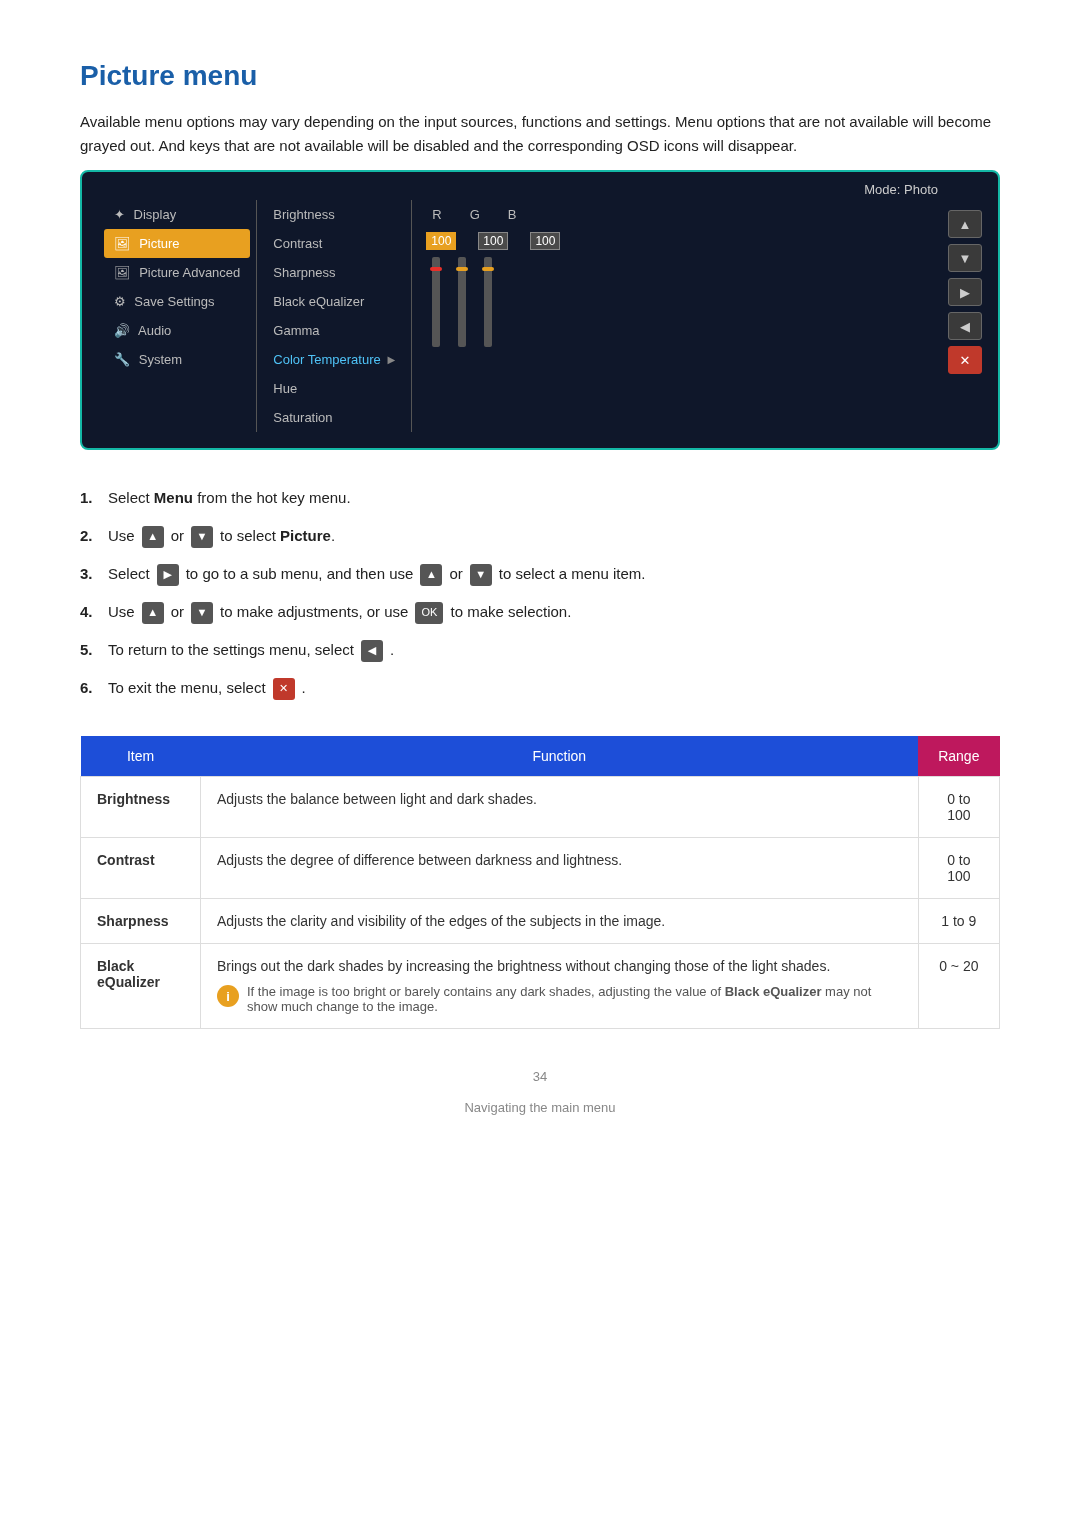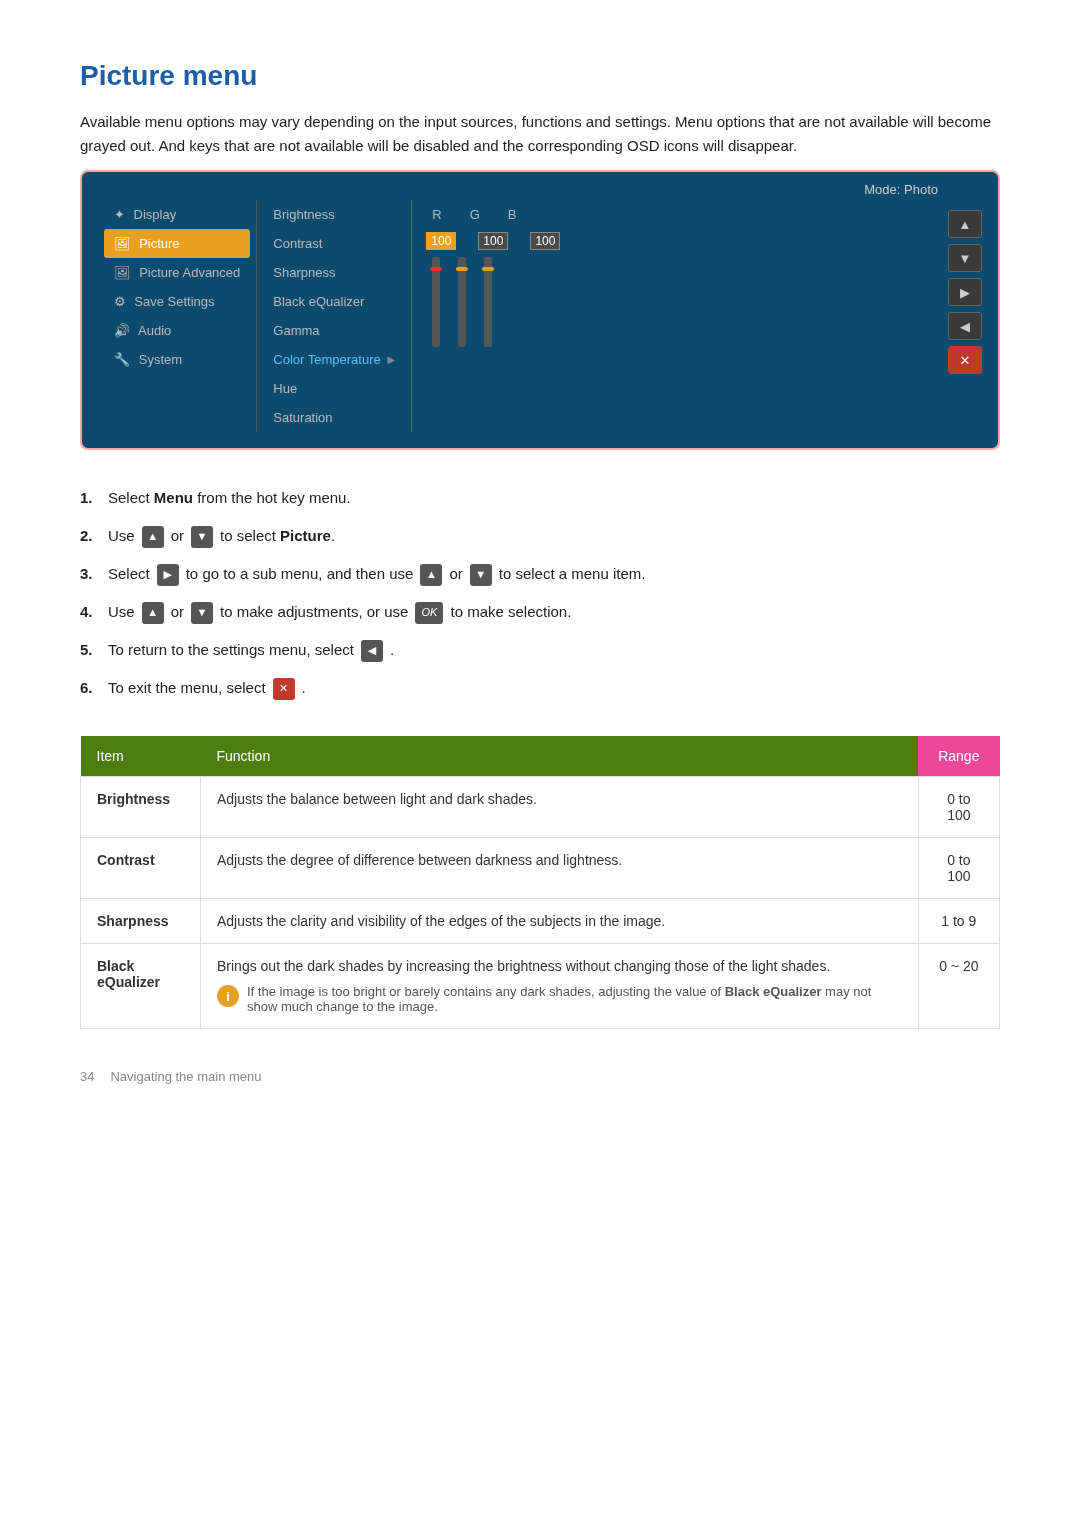--- a/index.html
+++ b/index.html
@@ -18,23 +18,23 @@
       font-weight: bold;
     }
     .intro-text {
       font-size: 15px;
       line-height: 1.6;
       margin-bottom: 12px;
       color: #222;
     }
     
     .osd-panel {
-      border: 2px solid #fca5a5;
+      border: 2px solid #14b8a6;
       border-radius: 8px;
-      background: #0c4a6e;
+      background: #0f172a;
       color: #ccc;
       padding: 16px;
       margin-bottom: 36px;
       position: relative;
     }
     .mode-label {
       position: absolute;
       top: 10px;
       right: 60px;
       color: #ccc;
@@ -201,29 +201,29 @@
       font-size: 11px;
       margin: 0 2px;
     }
     
     .feature-table {
       width: 100%;
       border-collapse: collapse;
       margin-bottom: 30px;
     }
     .feature-table th {
-      background: #4d7c0f;
+      background: #1d4ed8;
       color: #fff;
       padding: 12px 16px;
-      text-align: left;
+      text-align: center;
       font-size: 14px;
       font-weight: normal;
     }
     .feature-table th.range-th {
-      background: #ec4899;
+      background: #be185d;
       color: #fff;
       text-align: center;
     }
     .feature-table td {
       padding: 14px 16px;
       font-size: 14px;
       vertical-align: top;
       border-bottom: 1px solid #ddd;
       border-right: 1px solid #ddd;
     }
@@ -262,20 +262,21 @@
       flex-shrink: 0;
       margin-top: 1px;
     }
     .page-footer {
       font-size: 13px;
       color: #888;
       margin-top: 40px;
       display: flex;
       align-items: center;
       gap: 16px;
+      flex-direction: column;
     }
     .color-temp-item {
       color: #4fc3f7;
     }
   </style>
 </head>
 <body>
 
 <h1>Picture menu</h1>
 
@@ -387,21 +388,21 @@
   </div>
 
   <div class="step-row">
     <span class="step-num">4.</span>
     <div class="step-content">
       <span>Use</span>
       <span class="icon-btn">▲</span>
       <span>or</span>
       <span class="icon-btn">▼</span>
       <span>to make adjustments, or use</span>
-      <span class="icon-btn" style="width:28px;font-style:italic;">OK</span>
+      <span class="icon-btn" style="width:28px;">OK</span>
       <span>to make selection.</span>
     </div>
   </div>
 
   <div class="step-row">
     <span class="step-num">5.</span>
     <div class="step-content">
       <span>To return to the settings menu, select</span>
       <span class="icon-btn">◀</span>
       <span>.</span>

